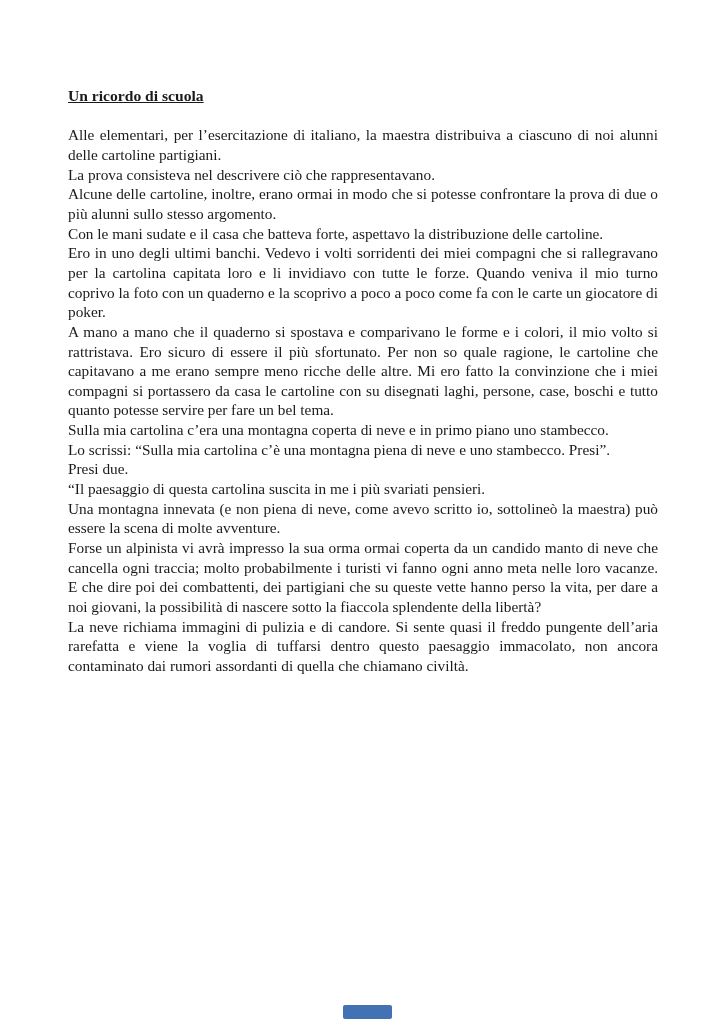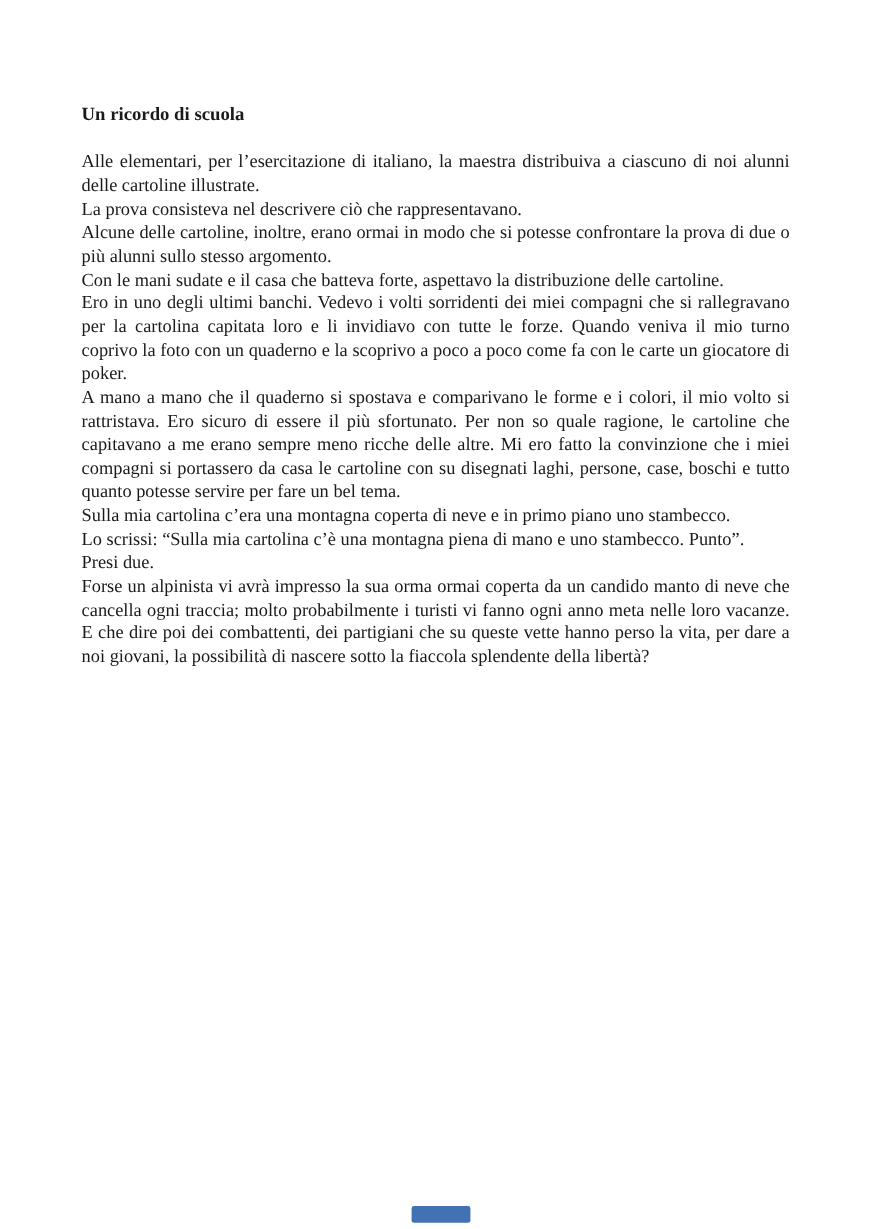--- a/index.html
+++ b/index.html
@@ -22,20 +22,21 @@
     width: 590px;
     color: #1a1a1a;
     font-size: 15.3px;
     line-height: 19.65px;
   }
   .title {
     font-size: 15.6px;
     font-weight: bold;
     margin: 0 0 19.65px 0;
     text-align: left;
+    text-decoration: underline;
   }
   .para {
     margin: 0;
     text-align: justify;
     text-justify: inter-word;
   }
   .scroll-indicator {
     position: absolute;
     left: 343px;
     top: 1005px;
@@ -44,25 +45,28 @@
     background: #4272b4;
     border-radius: 2px;
   }
 </style>
 </head>
 <body>
 
 <div class="page">
   <div class="content">
     <h1 class="title">Un ricordo di scuola</h1>
-    <p class="para">Alle elementari, per l’esercitazione di italiano, la maestra distribuiva a ciascuno di noi alunni delle cartoline illustrate.</p>
+    <p class="para">Alle elementari, per l’esercitazione di italiano, la maestra distribuiva a ciascuno di noi alunni delle cartoline partigiani.</p>
     <p class="para">La prova consisteva nel descrivere ciò che rappresentavano.</p>
     <p class="para">Alcune delle cartoline, inoltre, erano ormai in modo che si potesse confrontare la prova di due o più alunni sullo stesso argomento.</p>
     <p class="para">Con le mani sudate e il casa che batteva forte, aspettavo la distribuzione delle cartoline.</p>
     <p class="para">Ero in uno degli ultimi banchi. Vedevo i volti sorridenti dei miei compagni che si rallegravano per la cartolina capitata loro e li invidiavo con tutte le forze. Quando veniva il mio turno coprivo la foto con un quaderno e la scoprivo a poco a poco come fa con le carte un giocatore di poker.</p>
     <p class="para">A mano a mano che il quaderno si spostava e comparivano le forme e i colori, il mio volto si rattristava. Ero sicuro di essere il più sfortunato. Per non so quale ragione, le cartoline che capitavano a me erano sempre meno ricche delle altre. Mi ero fatto la convinzione che i miei compagni si portassero da casa le cartoline con su disegnati laghi, persone, case, boschi e tutto quanto potesse servire per fare un bel tema.</p>
     <p class="para">Sulla mia cartolina c’era una montagna coperta di neve e in primo piano uno stambecco.</p>
-    <p class="para">Lo scrissi: “Sulla mia cartolina c’è una montagna piena di mano e uno stambecco. Punto”.</p>
+    <p class="para">Lo scrissi: “Sulla mia cartolina c’è una montagna piena di neve e uno stambecco. Presi”.</p>
     <p class="para">Presi due.</p>
+    <p class="para">“Il paesaggio di questa cartolina suscita in me i più svariati pensieri.</p>
+    <p class="para">Una montagna innevata (e non piena di neve, come avevo scritto io, sottolineò la maestra) può essere la scena di molte avventure.</p>
     <p class="para">Forse un alpinista vi avrà impresso la sua orma ormai coperta da un candido manto di neve che cancella ogni traccia; molto probabilmente i turisti vi fanno ogni anno meta nelle loro vacanze. E che dire poi dei combattenti, dei partigiani che su queste vette hanno perso la vita, per dare a noi giovani, la possibilità di nascere sotto la fiaccola splendente della libertà?</p>
+    <p class="para">La neve richiama immagini di pulizia e di candore. Si sente quasi il freddo pungente dell’aria rarefatta e viene la voglia di tuffarsi dentro questo paesaggio immacolato, non ancora contaminato dai rumori assordanti di quella che chiamano civiltà.</p>
   </div>
   <div class="scroll-indicator"></div>
 </div>
 
 </body></html>

